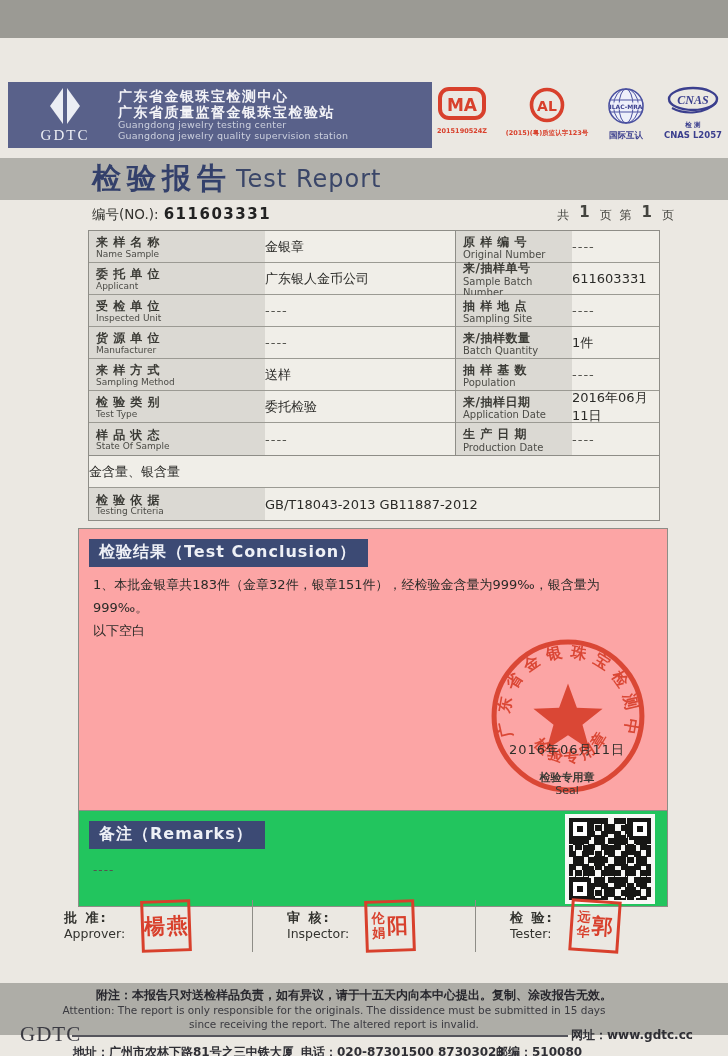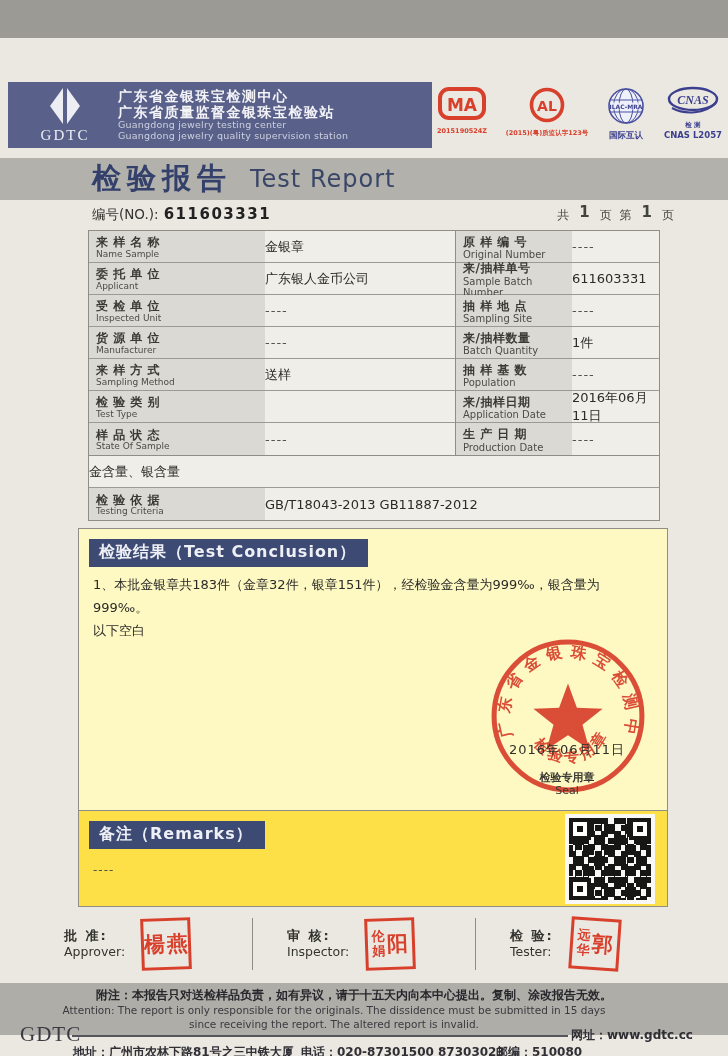--- a/index.html
+++ b/index.html
@@ -28,21 +28,21 @@
   .badge { display:flex; flex-direction:column; align-items:center; }
   .badge-sub { font-size:6.5px; font-weight:bold; white-space:nowrap; margin-top:1px; }
   .red-t { color:#d8402c; } .blue-t { color:#3b3f8e; }
   .badge-sub2 { font-size:8.5px; font-weight:bold; white-space:nowrap; color:#3b3f8e; }
 
   
   .title-stripe { position:absolute; top:120px; left:0; width:728px; height:42px;
     background:#b2b1ab; display:flex; align-items:center; padding-left:92px; }
   .title-cn { font-family:"Liberation Serif","DejaVu Serif",serif; font-size:29px; font-weight:bold;
     color:#33406b; letter-spacing:6px; }
-  .title-en { font-size:24px; color:#3a4668; margin-left:18px; letter-spacing:1px; }
+  .title-en { font-size:24px; color:#3a4668; margin-left:4px; letter-spacing:1px; }
 
   
   .no-line { position:absolute; top:166px; left:92px; width:584px; display:flex; justify-content:space-between; align-items:baseline; }
   .no-label { font-size:13.5px; color:#33332f; }
   .no-value { font-size:15px; font-weight:bold; letter-spacing:1.5px; color:#222; }
   .page-count { font-size:12px; color:#44443f; letter-spacing:2px; }
   .page-num { font-size:15px; font-weight:bold; padding:0 8px; position:relative; top:-2px; }
 
   
   .info-table { position:absolute; top:192px; left:88px; width:572px; border:1px solid #8e8d87; background:#f0eee8; }
@@ -58,45 +58,45 @@
   .lbl-en { font-size:9px; color:#4c4c47; line-height:1.1; }
   .col-right .lbl-en { font-size:10px; }
   .valcell { flex:1; display:flex; align-items:center; padding:0 0; font-size:13px; color:#2b2b28; }
   .fullrows { border-top:1px solid #8e8d87; }
   .frow { display:flex; height:32px; border-bottom:1px solid #9b9a93; }
   .frow:last-child { border-bottom:none; }
   .frow .lblcell { width:176px; }
   .dash { color:#55554f; letter-spacing:1px; }
 
   
-  .concl-box { position:absolute; top:490px; left:78px; width:590px; height:288px; border:1px solid #8e8d87; background:#fef9c3; }
+  .concl-box { position:absolute; top:490px; left:78px; width:590px; height:288px; border:1px solid #8e8d87; background:#fca5a5; }
   .chip { display:inline-block; background:#3c4a74; color:#eef0f6; font-size:16px; font-weight:bold;
     letter-spacing:1px; padding:3px 12px 4px 10px; margin:10px 0 0 10px; }
   .concl-text { margin:7px 14px 0 14px; font-size:13px; line-height:1.75; color:#2b2b28; }
 
   .seal { position:absolute; left:408px; top:106px; width:162px; height:162px; opacity:0.92; }
   .seal-date { position:absolute; left:398px; top:212px; width:180px; text-align:center;
     font-size:13px; color:#2e2e2a; letter-spacing:1px; }
   .seal-lbl { position:absolute; left:398px; top:241px; width:180px; text-align:center; font-size:11px; font-weight:bold; color:#3a3a35; }
   .seal-lbl-en { position:absolute; left:398px; top:255px; width:180px; text-align:center; font-size:11px; color:#3a3a35; }
 
-  .remarks-box { position:absolute; top:772px; left:78px; width:590px; height:97px; border:1px solid #8e8d87; background:#fde047; }
+  .remarks-box { position:absolute; top:772px; left:78px; width:590px; height:97px; border:1px solid #8e8d87; background:#22c55e; }
   .remarks-val { margin:14px 0 0 14px; font-size:12px; color:#55554f; letter-spacing:1px; }
   .qr { position:absolute; right:12px; top:3px; width:90px; height:90px; background:#f8f8f6; padding:4px; }
   .qr-inner { position:relative; width:82px; height:82px;
     background-image:
       conic-gradient(#161614 25%, transparent 0 50%, #161614 0 75%, transparent 0),
       conic-gradient(#161614 25%, transparent 0 50%, #161614 0 75%, transparent 0);
     background-size:13px 13px, 21px 21px; background-position:0 0, 4px 6px; }
   .finder { position:absolute; width:22px; height:22px; border:4px solid #161614; background:#fff; }
   .finder::after { content:""; position:absolute; left:4px; top:4px; width:6px; height:6px; background:#161614; }
   .f-tl { left:0; top:0; } .f-tr { right:0; top:0; } .f-bl { left:0; bottom:0; }
 
   
-  .sign-row { position:absolute; top:878px; left:30px; width:668px; height:56px; display:flex;align-items:center; }
+  .sign-row { position:absolute; top:860px; left:30px; width:668px; height:56px; display:flex;align-items:center; }
   .sign-cell { flex:1; display:flex; align-items:center; padding-left:34px; }
   .sign-cell + .sign-cell { border-left:1px solid #8e8d87; }
   .sign-lbls { line-height:1.35; }
   .sign-cn { font-size:13px; font-weight:bold; letter-spacing:2px; color:#33332f; }
   .sign-en { font-size:12.5px; color:#33332f; }
   .stamp { margin-left:16px; border:3px solid #d8402c; color:#d8402c; background:rgba(255,255,255,0.0);
     width:50px; height:52px; display:flex; align-items:center; justify-content:center; gap:2px; transform:rotate(-2deg); }
   .stamp .big { font-size:21px; font-weight:bold; line-height:1; }
   .stamp .smallcol { display:flex; flex-direction:column; font-size:13px; font-weight:bold; line-height:1.15; }
 
@@ -238,20 +238,21 @@
               <span class="lbl-cn">来 样 方 式</span>
               <span class="lbl-en">Sampling Method</span>
             </div>
             <div class="valcell">送样</div>
           </div>
         <div class="irow">
             <div class="lblcell">
               <span class="lbl-cn">检 验 类 别</span>
               <span class="lbl-en">Test Type</span>
             </div>
+            <div class="valcell">委托检验</div>
           </div>
         <div class="irow">
             <div class="lblcell">
               <span class="lbl-cn">样 品 状 态</span>
               <span class="lbl-en">State Of Sample</span>
             </div>
             <div class="valcell dash">----</div>
           </div>
       </div>
       <div class="col-right">

